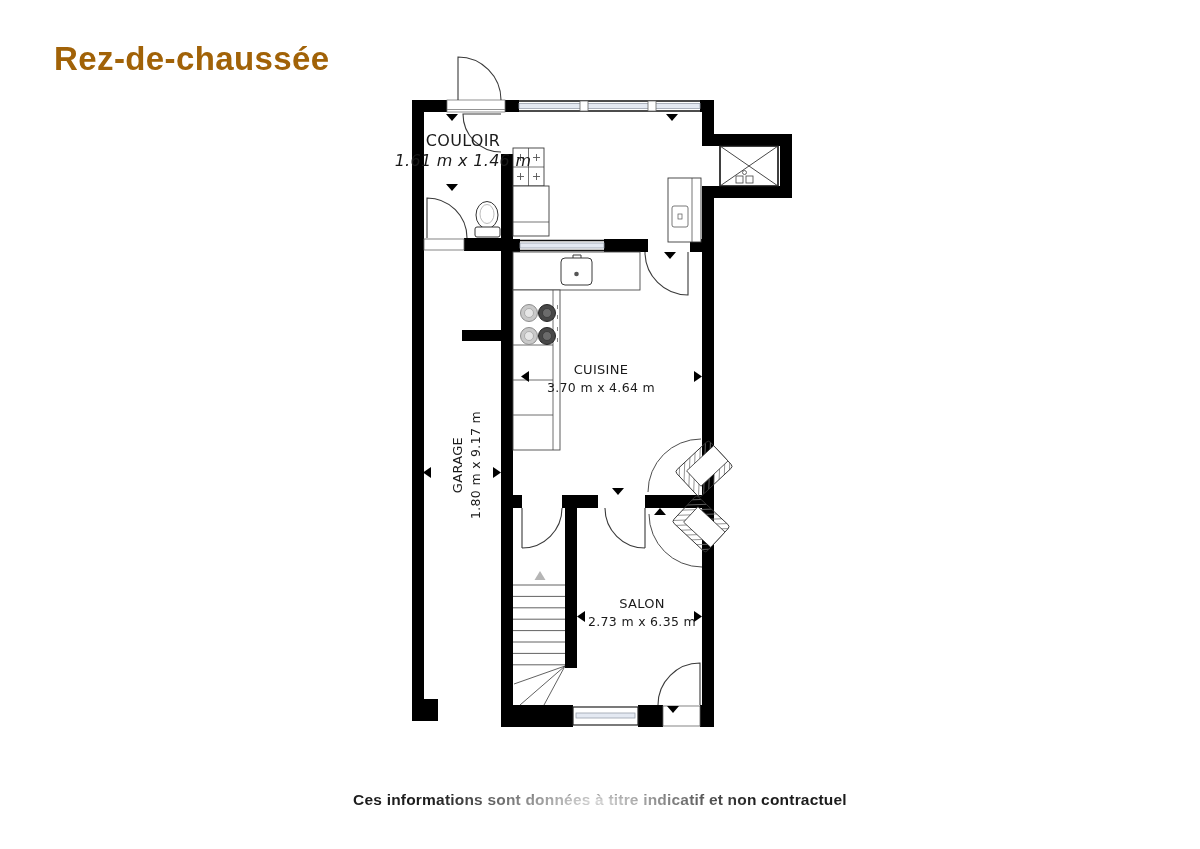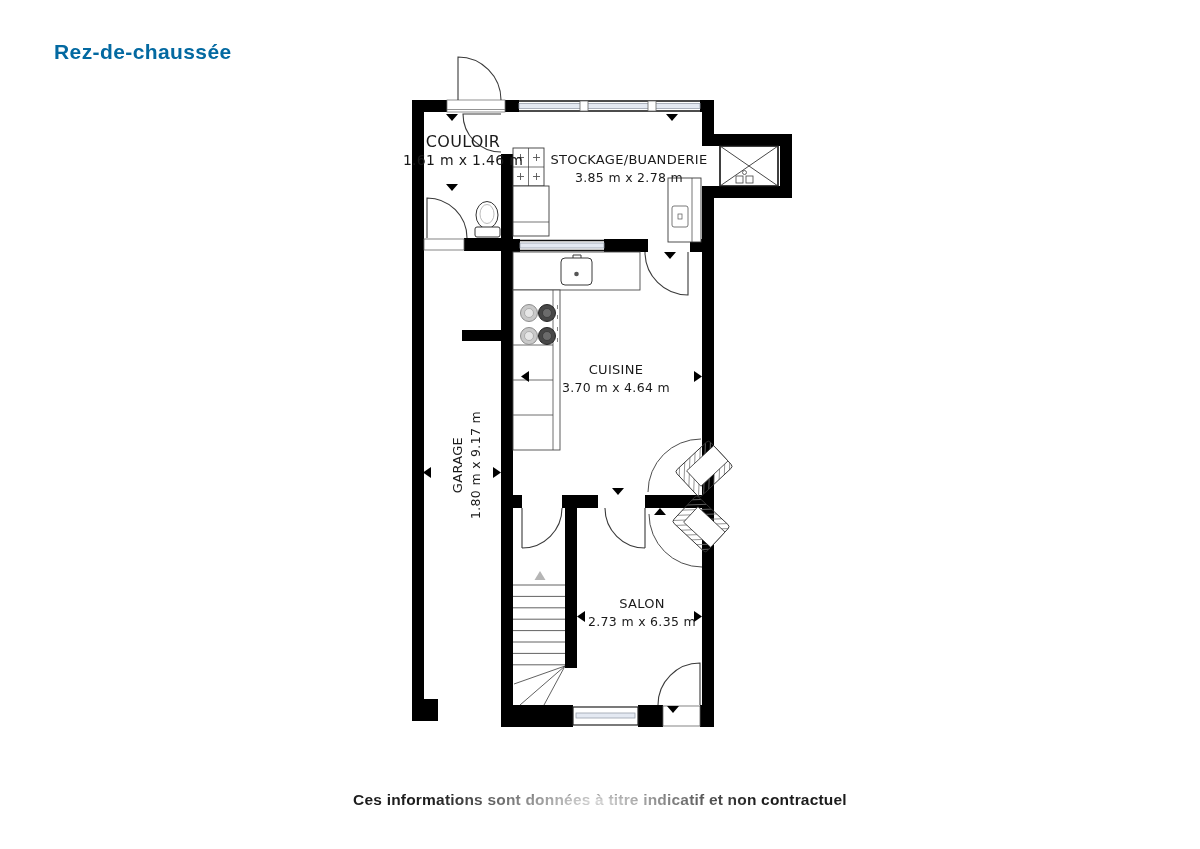--- a/index.html
+++ b/index.html
@@ -1,27 +1,27 @@
 <!DOCTYPE html>
 <html><head>
 <meta charset="utf-8">
 <style>
   html,body{margin:0;padding:0;background:#fff;}
   .canvas{position:relative;width:1200px;height:849px;background:#fff;overflow:hidden;
           font-family:"DejaVu Sans",sans-serif;}
   .page-title{position:absolute;left:54px;top:40px;margin:0;
-          font-family:"Liberation Sans",sans-serif;font-size:21px;font-weight:700;
-          letter-spacing:.4px;color:#0369a1;}
+          font-family:"Liberation Sans",sans-serif;font-size:33px;font-weight:700;
+          letter-spacing:.4px;color:#a16207;}
   .plan-svg{position:absolute;left:0;top:0;z-index:1;}
   .room-label{position:absolute;z-index:3;transform:translate(-50%,-50%);
           text-align:center;color:#1a1a1a;white-space:nowrap;letter-spacing:.3px;}
   .room-label .room-name{font-size:13px;}
   .room-label .room-dims{font-size:12.5px;margin-top:3px;}
   .room-label.small .room-name{font-size:16px;}
-  .room-label.small .room-dims{font-size:14px;margin-top:1px;}
+  .room-label.small .room-dims{font-size:16px;margin-top:1px;font-style:italic;}
   .room-label.rotated{transform:translate(-50%,-50%) rotate(-90deg);}
   .disclaimer{position:absolute;left:0;right:0;top:791px;z-index:2;text-align:center;
           font-family:"Liberation Sans",sans-serif;font-size:15.5px;font-weight:600;
           color:#1c1c1c;letter-spacing:.2px;}
   .watermark-blob{position:absolute;left:430px;top:776px;width:330px;height:52px;z-index:4;
           background:radial-gradient(ellipse at center,rgba(255,255,255,.85) 0%,rgba(255,255,255,0) 70%);
           pointer-events:none;}
 </style>
 </head>
 <body>
@@ -215,26 +215,22 @@
       <polygon points="654,515 666,515 660,508"></polygon>
       <polygon points="667,706 679,706 673,713"></polygon>
     </g>
   </svg>
 
   <div class="room-label small" style="left:463px;top:150px">
     <div class="room-name">COULOIR</div>
     <div class="room-dims">1.61 m x 1.46 m</div>
   </div>
 
-  <div class="room-label" style="left:629px;top:168px">
-    <div class="room-name">STOCKAGE/BUANDERIE</div>
-    <div class="room-dims">3.85 m x 2.78 m</div>
-  </div>
-
-  <div class="room-label" style="left:616px;top:378px">
+
+  <div class="room-label" style="left:601px;top:378px">
     <div class="room-name">CUISINE</div>
     <div class="room-dims">3.70 m x 4.64 m</div>
   </div>
 
   <div class="room-label rotated" style="left:466px;top:465px">
     <div class="room-name">GARAGE</div>
     <div class="room-dims">1.80 m x 9.17 m</div>
   </div>
 
   <div class="room-label" style="left:642px;top:612px">

